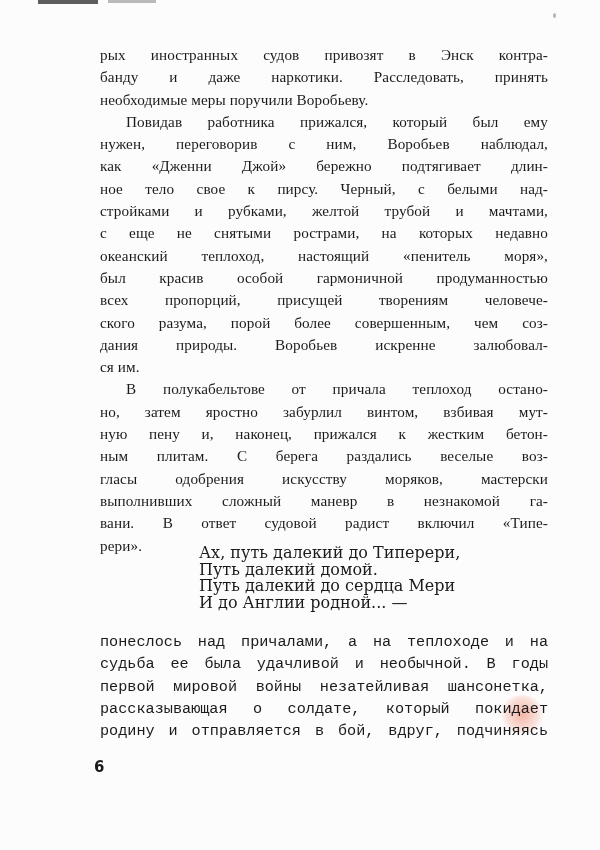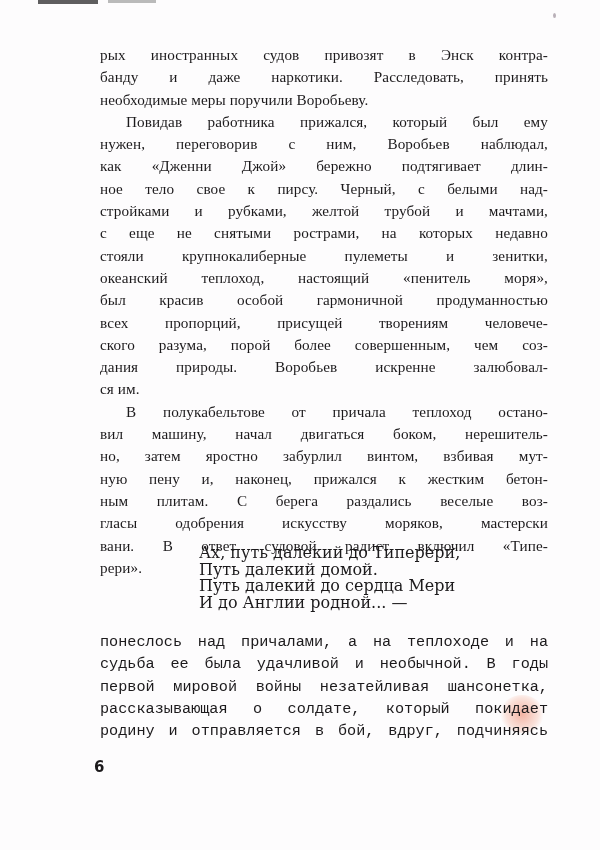--- a/index.html
+++ b/index.html
@@ -74,34 +74,33 @@
   <span class="line">рых иностранных судов привозят в Энск контра-</span>
   <span class="line">банду и даже наркотики. Расследовать, принять</span>
   <span class="line last">необходимые меры поручили Воробьеву.</span>
 
   <span class="line indent">Повидав работника прижался, который был ему</span>
   <span class="line">нужен, переговорив с ним, Воробьев наблюдал,</span>
   <span class="line">как «Дженни Джой» бережно подтягивает длин-</span>
   <span class="line">ное тело свое к пирсу. Черный, с белыми над-</span>
   <span class="line">стройками и рубками, желтой трубой и мачтами,</span>
   <span class="line">с еще не снятыми рострами, на которых недавно</span>
-  <span class="line">стояли крупнокалиберные пулеметы и зенитки,</span>
   <span class="line">океанский теплоход, настоящий «пенитель моря»,</span>
   <span class="line">был красив особой гармоничной продуманностью</span>
   <span class="line">всех пропорций, присущей творениям человече-</span>
   <span class="line">ского разума, порой более совершенным, чем соз-</span>
   <span class="line">дания природы. Воробьев искренне залюбовал-</span>
   <span class="line last">ся им.</span>
 
   <span class="line indent">В полукабельтове от причала теплоход остано-</span>
-  <span class="line">вил машину, начал двигаться боком, нерешитель-</span>
   <span class="line">но, затем яростно забурлил винтом, взбивая мут-</span>
   <span class="line">ную пену и, наконец, прижался к жестким бетон-</span>
   <span class="line">ным плитам. С берега раздались веселые воз-</span>
   <span class="line">гласы одобрения искусству моряков, мастерски</span>
+  <span class="line">выполнивших сложный маневр в незнакомой га-</span>
   <span class="line">вани. В ответ судовой радист включил «Типе-</span>
   <span class="line last">рери».</span>
 </div>
 
 <div class="verse">
   <span class="vline">Ах, путь далекий до Типерери,</span>
   <span class="vline">Путь далекий домой.</span>
   <span class="vline">Путь далекий до сердца Мери</span>
   <span class="vline">И до Англии родной... —</span>
 </div>

